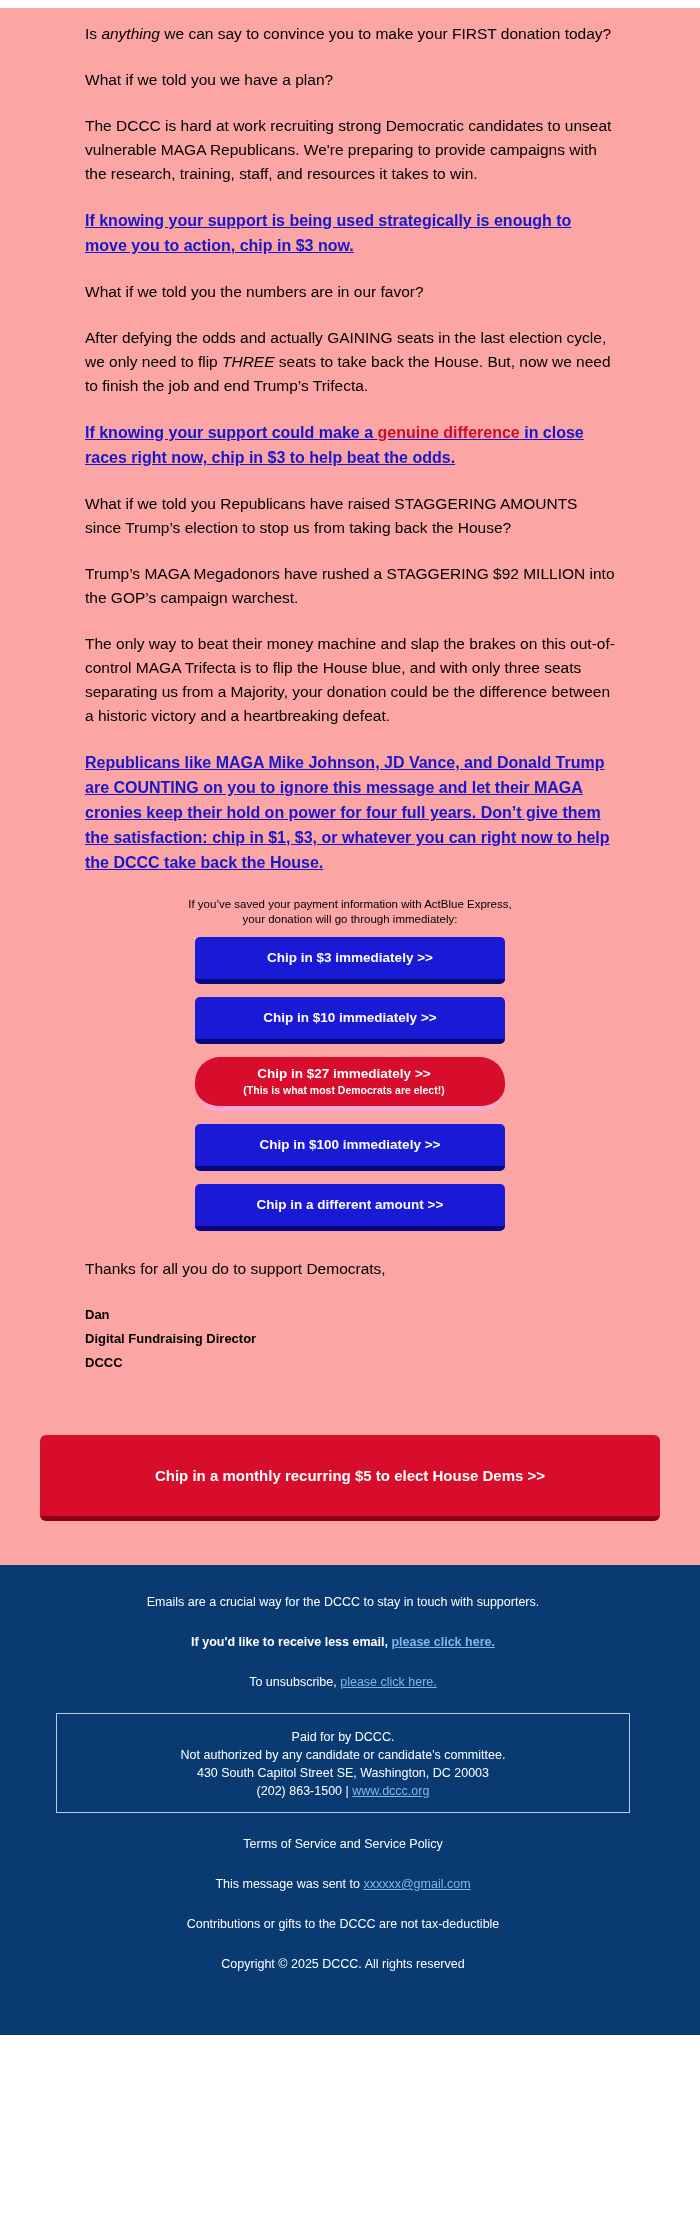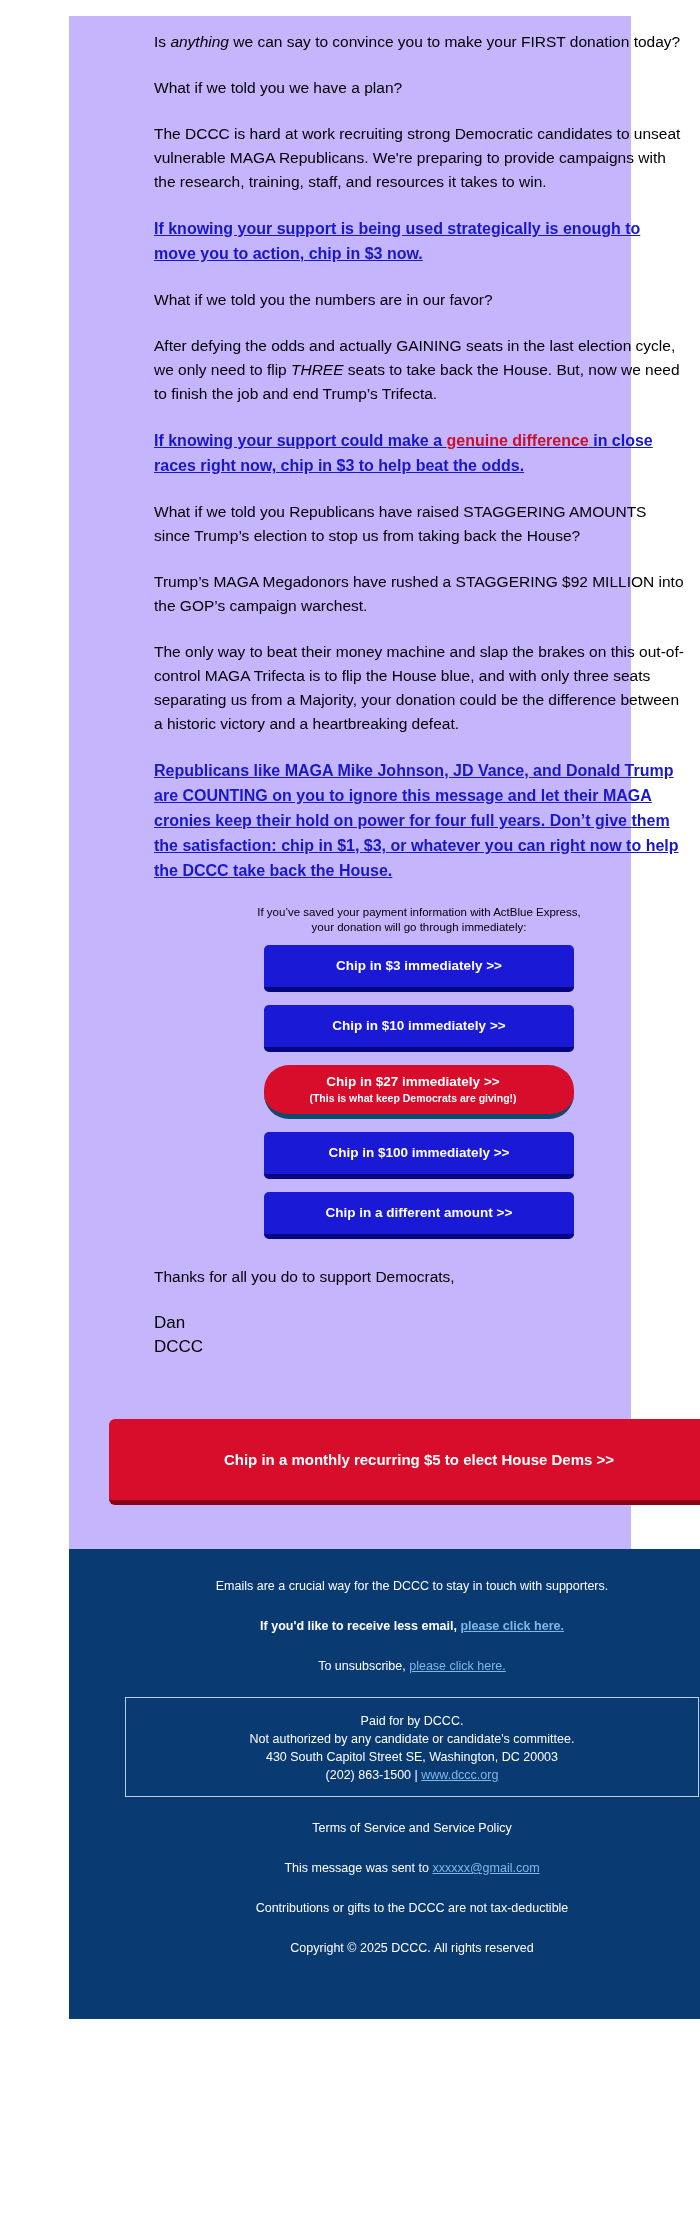--- a/index.html
+++ b/index.html
@@ -7,23 +7,23 @@
     padding: 0;
   }
   body {
     width: 700px;
     min-height: 2240px;
     background: #ffffff;
     font-family: "Liberation Sans", sans-serif;
     color: #000000;
   }
   .email-wrap {
-    width: 562px;
-    margin: 16px auto;
-    background: #c4b5fd;
+    width: 700px;
+    margin: 8px auto;
+    background: #fca5a5;
   }
   .body-area {
     padding: 0 85px 0 85px;
     box-sizing: border-box;
     width: 700px;
   }
   p.para {
     font-size: 15.5px;
     line-height: 24px;
     margin: 0 0 22px 0;
@@ -79,38 +79,38 @@
     text-decoration: none;
     display: block;
     line-height: 16px;
   }
   .don-btn.blue {
     background: #1919d6;
     border-bottom: 5px solid #07077d;
   }
   .don-btn.red {
     background: #d80c2b;
-    border-bottom: 5px solid #0c4a6e;
+    border-bottom: 5px solid #f9a8d4;
     padding: 9px 20px 9px 8px;
     border-radius: 25px;
   }
   .don-btn .sub {
     display: block;
     font-size: 10.5px;
     font-weight: bold;
     margin-top: 2px;
     line-height: 13px;
   }
 
   p.sign {
     font-size: 15.5px;
     line-height: 24px;
     margin: 0 0 22px 0;
   }
-  .sign-lines { font-size: 17px; line-height: 24px; }
+  .sign-lines { font-size: 13px; line-height: 24px; font-weight: bold; }
 
   .monthly-wrap {
     padding: 60px 40px 44px 40px;
     box-sizing: border-box;
     width: 700px;
   }
   .monthly-btn {
     display: block;
     width: 100%;
     box-sizing: border-box;
@@ -185,29 +185,30 @@
     <p class="linkpara"><a class="blue-link" href="#">Republicans like MAGA Mike Johnson, JD Vance, and Donald Trump are COUNTING on you to ignore this message and let their MAGA cronies keep their hold on power for four full years. Don’t give them the satisfaction: chip in $1, $3, or whatever you can right now to help the DCCC take back the House.</a></p>
 
     <div class="actblue-note">
       <div>If you’ve saved your payment information with ActBlue Express,</div>
       <div>your donation will go through immediately:</div>
     </div>
 
     <div class="btn-stack">
       <a class="don-btn blue" href="#"><span>Chip in $3 immediately &gt;&gt;</span></a>
       <a class="don-btn blue" href="#"><span>Chip in $10 immediately &gt;&gt;</span></a>
-      <a class="don-btn red" href="#"><span>Chip in $27 immediately &gt;&gt;</span><span class="sub">(This is what keep Democrats are giving!)</span></a>
+      <a class="don-btn red" href="#"><span>Chip in $27 immediately &gt;&gt;</span><span class="sub">(This is what most Democrats are elect!)</span></a>
       <a class="don-btn blue" href="#"><span>Chip in $100 immediately &gt;&gt;</span></a>
       <a class="don-btn blue" href="#"><span>Chip in a different amount &gt;&gt;</span></a>
     </div>
 
     <p class="sign">Thanks for all you do to support Democrats,</p>
 
     <div class="sign-lines">
       <div>Dan</div>
+      <div>Digital Fundraising Director</div>
       <div>DCCC</div>
     </div>
 
   </div>
 
   <div class="monthly-wrap">
     <a class="monthly-btn" href="#">Chip in a monthly recurring $5 to elect House Dems &gt;&gt;</a>
   </div>
 
   <div class="footer">

